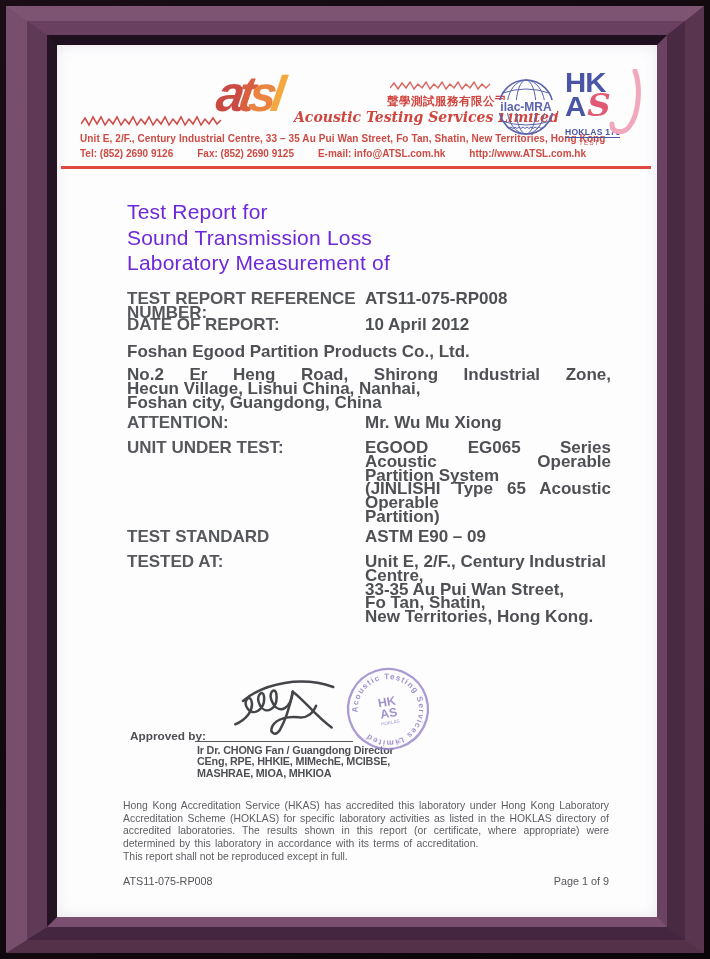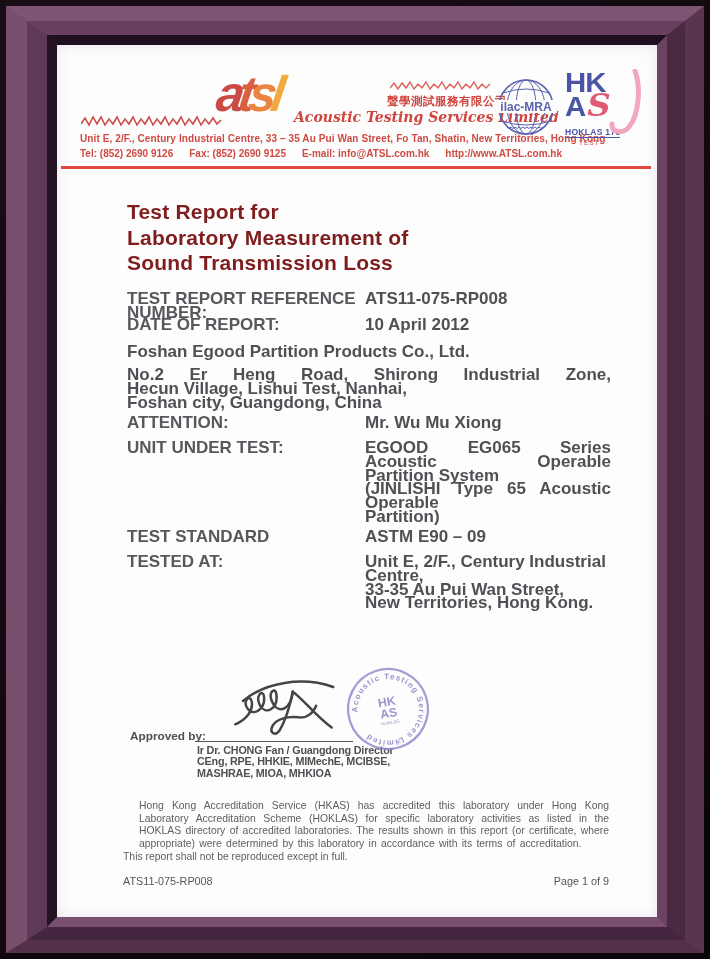--- a/index.html
+++ b/index.html
@@ -27,37 +27,37 @@
     font-size:50px;letter-spacing:-6px;transform:skewX(-8deg);line-height:1;}
   .atsl-logo span{display:inline-block;}
   .l-a{color:#c94b44;} .l-t{color:#d95f41;} .l-s{color:#ea8440;} .l-l{color:#f3a93f;}
   .cn-name{position:absolute;left:330px;top:49px;width:116px;color:#d0463f;
     font-size:11.5px;font-weight:bold;white-space:nowrap;letter-spacing:.5px;}
   .script-name{position:absolute;left:237px;top:64px;color:#d0463f;white-space:nowrap;
     font-family:"DejaVu Serif",serif;font-style:italic;font-weight:bold;font-size:14px;}
   .addr1{position:absolute;left:23px;top:88px;color:#ce4a43;font-size:10px;
     font-weight:bold;white-space:nowrap;letter-spacing:.1px;}
   .addr2{position:absolute;left:23px;top:103px;color:#ce4a43;font-size:10px;
-    font-weight:bold;white-space:nowrap;display:flex;gap:16px;}
+    font-weight:bold;white-space:nowrap;display:flex;gap:24px;}
   .red-rule{position:absolute;left:4px;right:6px;top:121px;height:3px;background:#e0483f;}
 
   .ilac{position:absolute;left:438px;top:32px;}
   .hkas{position:absolute;left:508px;top:26px;width:82px;text-align:left;}
   .hkas-row{font-weight:bold;color:#4a55a5;font-size:28px;line-height:23px;
     letter-spacing:-1px;transform:scaleX(1.05);transform-origin:left;position:relative;z-index:2;}
   .hkas-s{color:#e05a74;font-family:"DejaVu Serif",serif;font-style:italic;
     font-size:31px;margin-left:2px;}
   .hkas-swoosh{position:absolute;left:30px;top:-2px;z-index:1;}
   .hoklas{margin-top:9px;font-size:8.5px;font-weight:bold;color:#4a55a5;
     border-bottom:1px solid #4a55a5;display:inline-block;letter-spacing:.3px;}
   .hkas-test{font-size:6.5px;color:#c0504d;letter-spacing:1px;margin-left:14px;}
 
   
-  .title{position:absolute;left:70px;top:154px;font-size:21px;font-weight:bold;
-    color:#7f1d1d;line-height:25.5px;letter-spacing:.2px;}
+  .title{position:absolute;left:70px;top:154px;font-size:21px;font-weight:normal;
+    color:#6d28d9;line-height:25.5px;letter-spacing:.2px;}
 
   
   .fields{position:absolute;left:70px;top:247px;right:46px;height:330px;}
   .row{position:absolute;left:0;right:0;display:flex;font-size:17px;font-weight:bold;line-height:14px;}
   .row .lbl{flex:0 0 238px;color:#57585c;}
   .row .val{flex:1;color:#4f5054;}
   .addr-block{margin-top:9px;}
   .stretch{text-align:justify;text-align-last:justify;}
   .vlines div{line-height:13.8px;}
 
@@ -65,21 +65,21 @@
   .signature{position:absolute;left:70px;top:620px;right:40px;height:160px;}
   .approved{position:absolute;left:3px;top:64px;font-size:11.8px;font-weight:bold;color:#4f5054;}
   .sig-svg{position:absolute;left:88px;top:8px;}
   .sig-line{position:absolute;left:68px;top:76px;width:158px;border-top:1.6px solid #55565a;}
   .sig-name{position:absolute;left:70px;top:80px;font-size:10.8px;font-weight:bold;
     color:#4f5054;line-height:11.4px;letter-spacing:-.2px;white-space:nowrap;}
   .stamp{position:absolute;left:218px;top:1px;opacity:.82;transform:rotate(-18deg);}
 
   
   .footer{position:absolute;left:66px;top:755px;right:48px;color:#5d5e62;}
-  .acc-par{font-size:10.4px;line-height:12.7px;text-align:justify;word-spacing:1.4px;margin-left:16px;}
+  .acc-par{font-size:10.4px;line-height:12.7px;text-align:justify;word-spacing:1.4px;}
   .note{font-size:10.4px;}
   .ref-row{margin-top:13px;display:flex;justify-content:space-between;
     font-size:10.8px;color:#55565a;}
 </style>
 </head>
 <body>
 
 <div class="frame-black"></div>
 <div class="frame-band1"></div>
 <div class="frame-band2"></div>
@@ -129,42 +129,42 @@
       </svg>
       <div class="hkas-row">HK</div>
       <div class="hkas-row"><span>A</span><span class="hkas-s">S</span></div>
       <div class="hoklas">HOKLAS 173</div>
       <div class="hkas-test">TEST</div>
     </div>
   </div>
 
   <div class="title">
     <div>Test Report for</div>
+    <div>Sound Transmission Loss</div>
     <div>Laboratory Measurement of</div>
-    <div>Sound Transmission Loss</div>
   </div>
 
   <div class="fields">
 
     <div class="row" style="top:0">
       <div class="lbl">TEST REPORT REFERENCE NUMBER:</div>
       <div class="val">ATS11-075-RP008</div>
     </div>
 
     <div class="row" style="top:26px">
       <div class="lbl">DATE OF REPORT:</div>
       <div class="val">10 April 2012</div>
     </div>
 
     <div class="row" style="top:53px">
       <div class="val">
         <div>Foshan Egood Partition Products Co., Ltd.</div>
         <div class="addr-block vlines">
           <div class="stretch">No.2 Er Heng Road, Shirong Industrial Zone,</div>
-          <div>Hecun Village, Lishui Test, Nanhai,</div>
+          <div>Hecun Village, Lishui China, Nanhai,</div>
           <div>Foshan city, Guangdong, China</div>
         </div>
       </div>
     </div>
 
     <div class="row" style="top:124px">
       <div class="lbl">ATTENTION:</div>
       <div class="val">Mr. Wu Mu Xiong</div>
     </div>
 
@@ -181,20 +181,21 @@
     <div class="row" style="top:238px">
       <div class="lbl">TEST STANDARD</div>
       <div class="val">ASTM E90 – 09</div>
     </div>
 
     <div class="row" style="top:263px">
       <div class="lbl">TESTED AT:</div>
       <div class="val vlines">
         <div>Unit E, 2/F., Century Industrial Centre,</div>
         <div>33-35 Au Pui Wan Street,</div>
+        <div>Fo Tan, Shatin,</div>
         <div>New Territories, Hong Kong.</div>
       </div>
     </div>
   </div>
 
   <div class="signature">
     <div class="approved">Approved by:</div>
 
     <svg class="sig-svg" width="140" height="70" viewBox="0 0 140 90">
       <g fill="none" stroke="#3b3c40" stroke-width="3.2" stroke-linecap="round" opacity="0.95">

